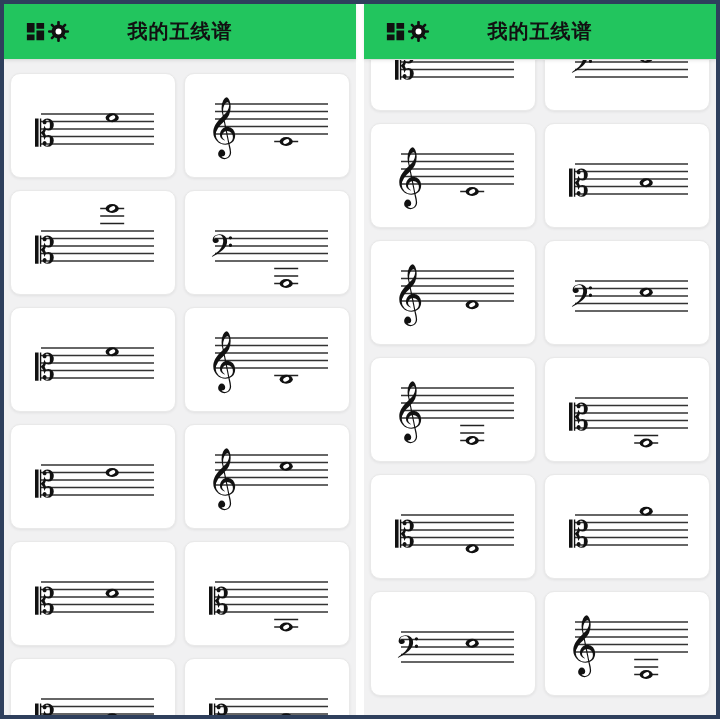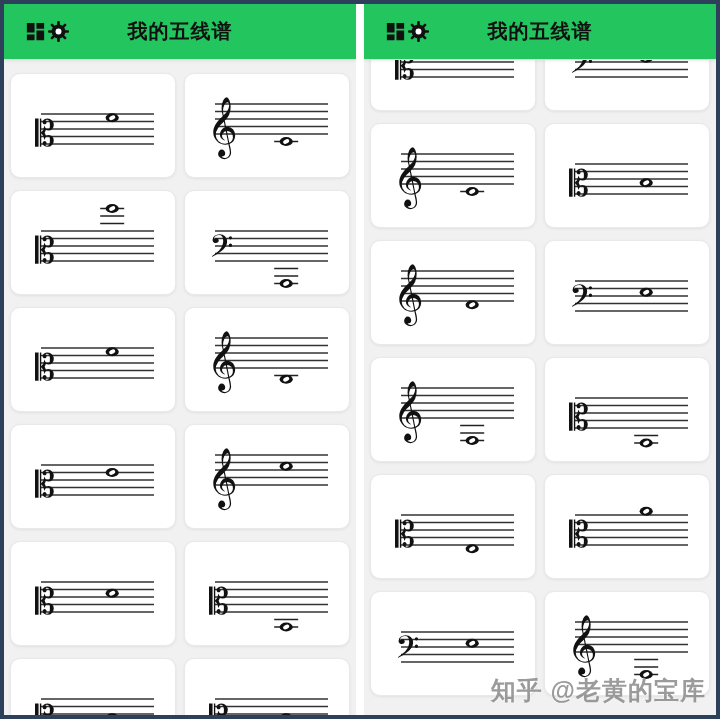--- a/index.html
+++ b/index.html
@@ -456,14 +456,13 @@
             <text x="22" y="70" font-size="52" font-family="'DejaVu Sans', sans-serif" fill="#111111">𝄞</text>
             <g transform="translate(101.19,82.5)">
               <ellipse rx="6.6" ry="4.4" fill="#111111"></ellipse>
               <ellipse rx="3.2" ry="2.1" fill="#fff" transform="rotate(-28)"></ellipse>
             </g>
           </svg>
         </div>
       </div>
   </div>
 
-  <div class="watermark">知乎 @老黄的宝库</div>
 </div>
 
 </body></html>

